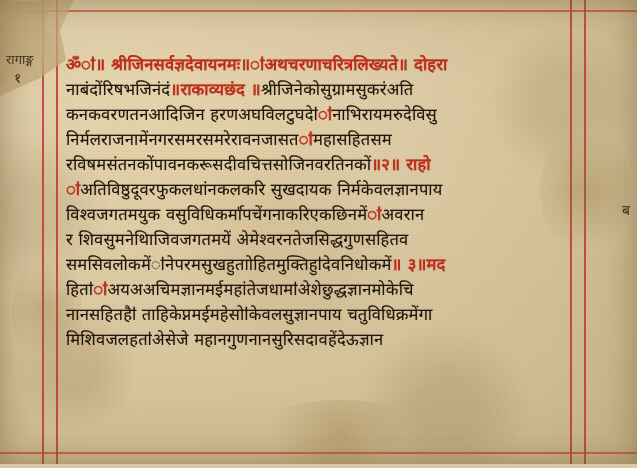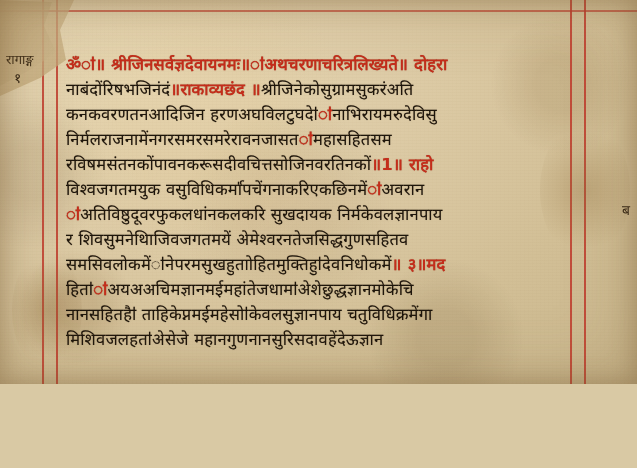--- a/index.html
+++ b/index.html
@@ -3,21 +3,21 @@
 <meta charset="utf-8">
 <style>
   html,body{margin:0;padding:0;}
   body{
     width:637px;height:468px;overflow:hidden;
     font-family:"DejaVu Sans", sans-serif;
     background:#d9c9a4;
   }
   .folio{
     position:relative;
-    width:637px;height:384px;
+    width:637px;height:464px;
     background:
       radial-gradient(ellipse at 22% 18%, #e6d7b4 0%, #ddcba6 38%, #d2bf96 70%, #c9b68c 100%);
     overflow:hidden;
   }
   
   .mottle{
     position:absolute;inset:0;
     background-image:
       radial-gradient(circle at 12% 80%, rgba(150,120,70,.18) 0 3%, transparent 9%),
       radial-gradient(circle at 88% 22%, rgba(150,120,70,.15) 0 4%, transparent 11%),
@@ -121,23 +121,23 @@
 
   <div class="marginalia marg-top-left">रागाङ्ग</div>
   <div class="marginalia marg-num">१</div>
   <div class="marginalia marg-right">ब</div>
 
   <div class="textblock" id="textblock">
       <div class="line"><span class="red">ॐ</span><span class="red">ऻ॥ </span><span class="red">श्रीजिनसर्वज्ञदेवायनमः</span><span class="red">॥</span><span class="red">ऻअथचरणाचरित्रलिख्यते</span><span class="red">॥ दोहरा</span></div>
       <div class="line"><span class="blk">नाबंदोंरिषभजिनंदं</span><span class="red">॥</span><span class="red">राकाव्यछंद ॥</span><span class="blk">श्रीजिनेकोसुग्रामसुकरंअति</span></div>
       <div class="line"><span class="blk">कनकवरणतनआदिजिन हरणअघविलटुघदेऻ</span><span class="red">ऻ</span><span class="blk">नाभिरायमरुदेविसु</span></div>
       <div class="line"><span class="blk">निर्मलराजनामेंनगरसमरसमरेरावनजासत</span><span class="red">ऻ</span><span class="blk">महासहितसम</span></div>
-      <div class="line"><span class="blk">रविषमसंतनकोंपावनकरूसदीवचित्तसोजिनवरतिनकों</span><span class="red">॥1॥ राहो</span></div>
+      <div class="line"><span class="blk">रविषमसंतनकोंपावनकरूसदीवचित्तसोजिनवरतिनकों</span><span class="red">॥२॥ राहो</span></div>
+      <div class="line"><span class="red">ऻ</span><span class="blk">अतिविष्ठुदूवरफुकलधांनकलकरि सुखदायक निर्मकेवलज्ञानपाय</span></div>
       <div class="line"><span class="blk">विश्वजगतमयुक </span><span class="blk">वसुविधिकर्मऻपचेंगनाकरिएकछिनमें</span><span class="red">ऻ</span><span class="blk">अवरान</span></div>
-      <div class="line"><span class="red">ऻ</span><span class="blk">अतिविष्ठुदूवरफुकलधांनकलकरि सुखदायक निर्मकेवलज्ञानपाय</span></div>
       <div class="line"><span class="blk">र शिवसुमनेथिाजिवजगतमयें </span><span class="blk">अेमेश्वरनतेजसिद्धगुणसहितव</span></div>
       <div class="line"><span class="blk">समसिवलोकमेंऻनेपरमसुखहुताोहितमुक्तिहुऻदेवनिधोकमें</span><span class="red">॥ ३॥मद</span></div>
       <div class="line"><span class="blk">हितऻ</span><span class="red">ऻ</span><span class="blk">अयअअचिमज्ञानमईमहांतेजधामऻअेशेछुद्धज्ञानमोकेचि</span></div>
       <div class="line"><span class="blk">नानसहितहैऻ ताहिकेप्नमईमहेसोऻकेवलसुज्ञानपाय चतुविधिक्रमेंगा</span></div>
       <div class="line"><span class="blk">मिशिवजलहतऻअेसेजे महानगुणनानसुरिसदावहेंदेऊज्ञान</span></div>
     </div>
 
   <div class="grain"></div>
   <div class="edges"></div>
 </div>

